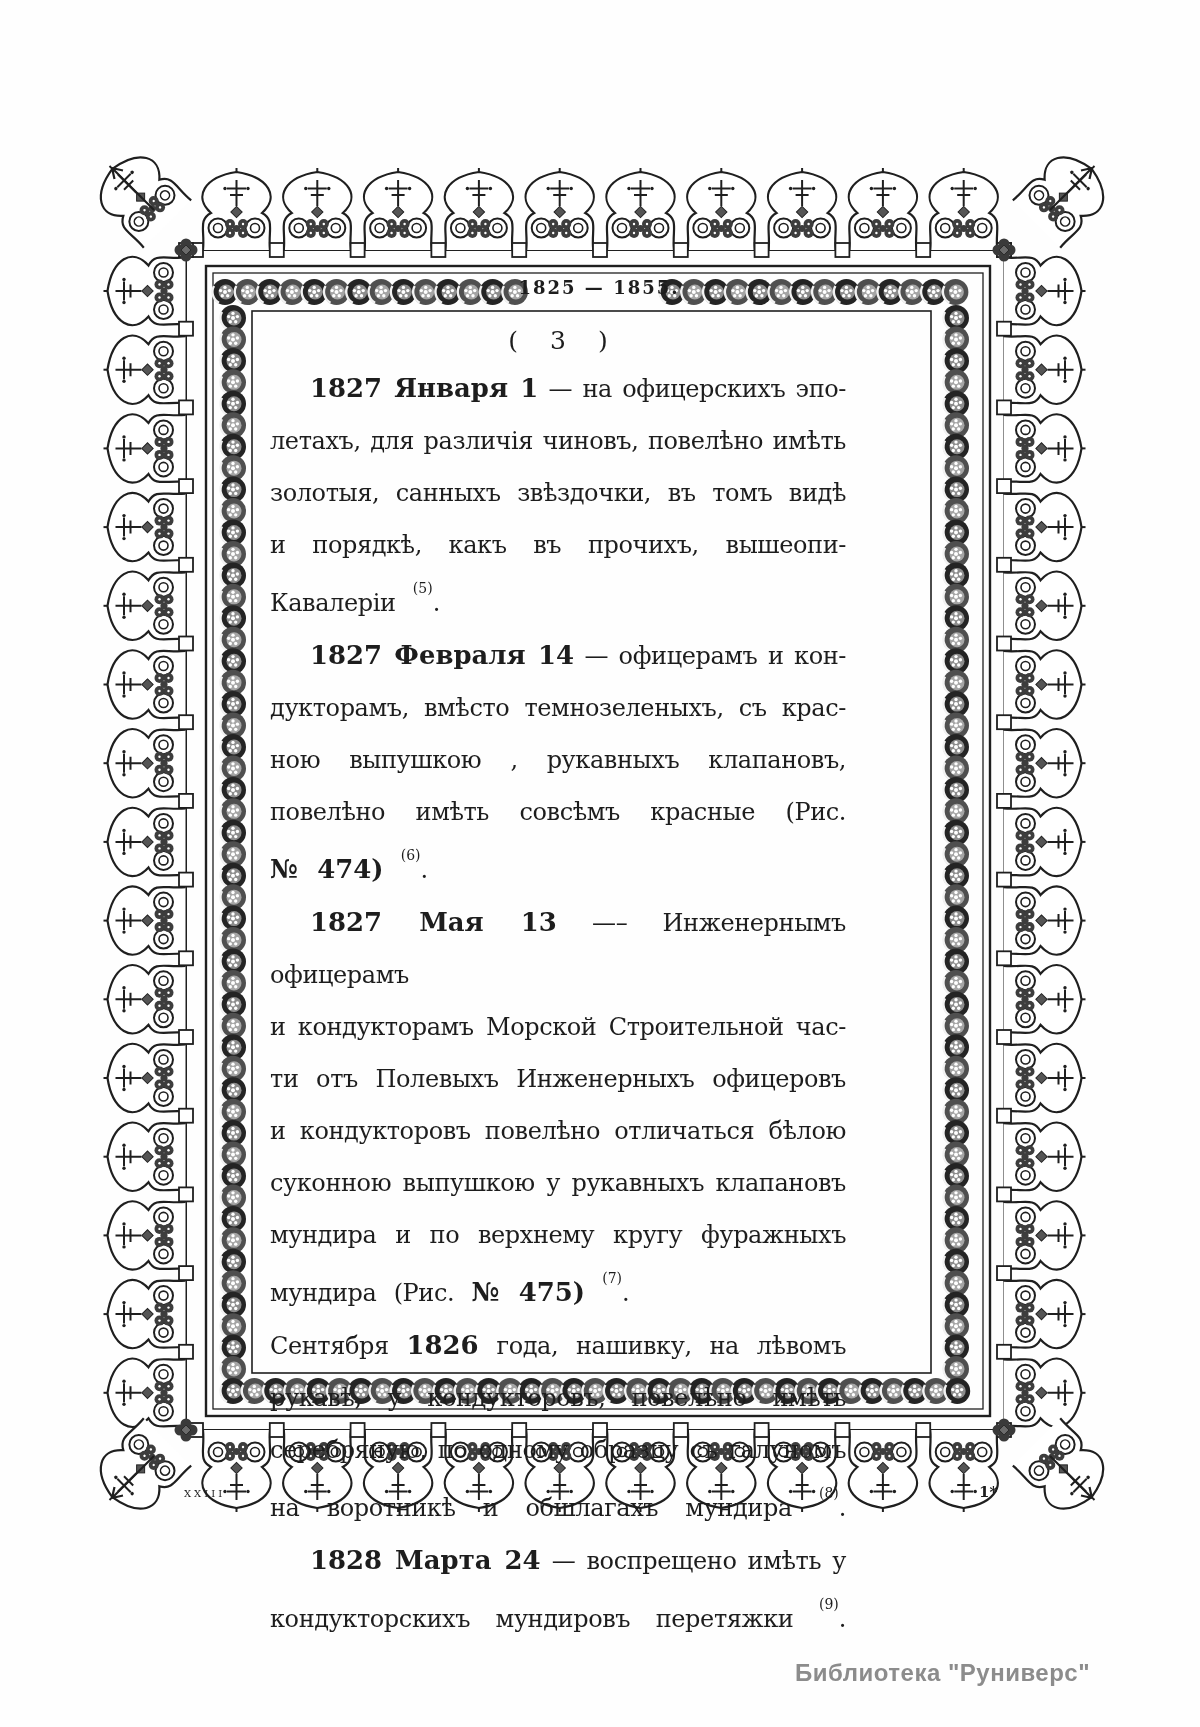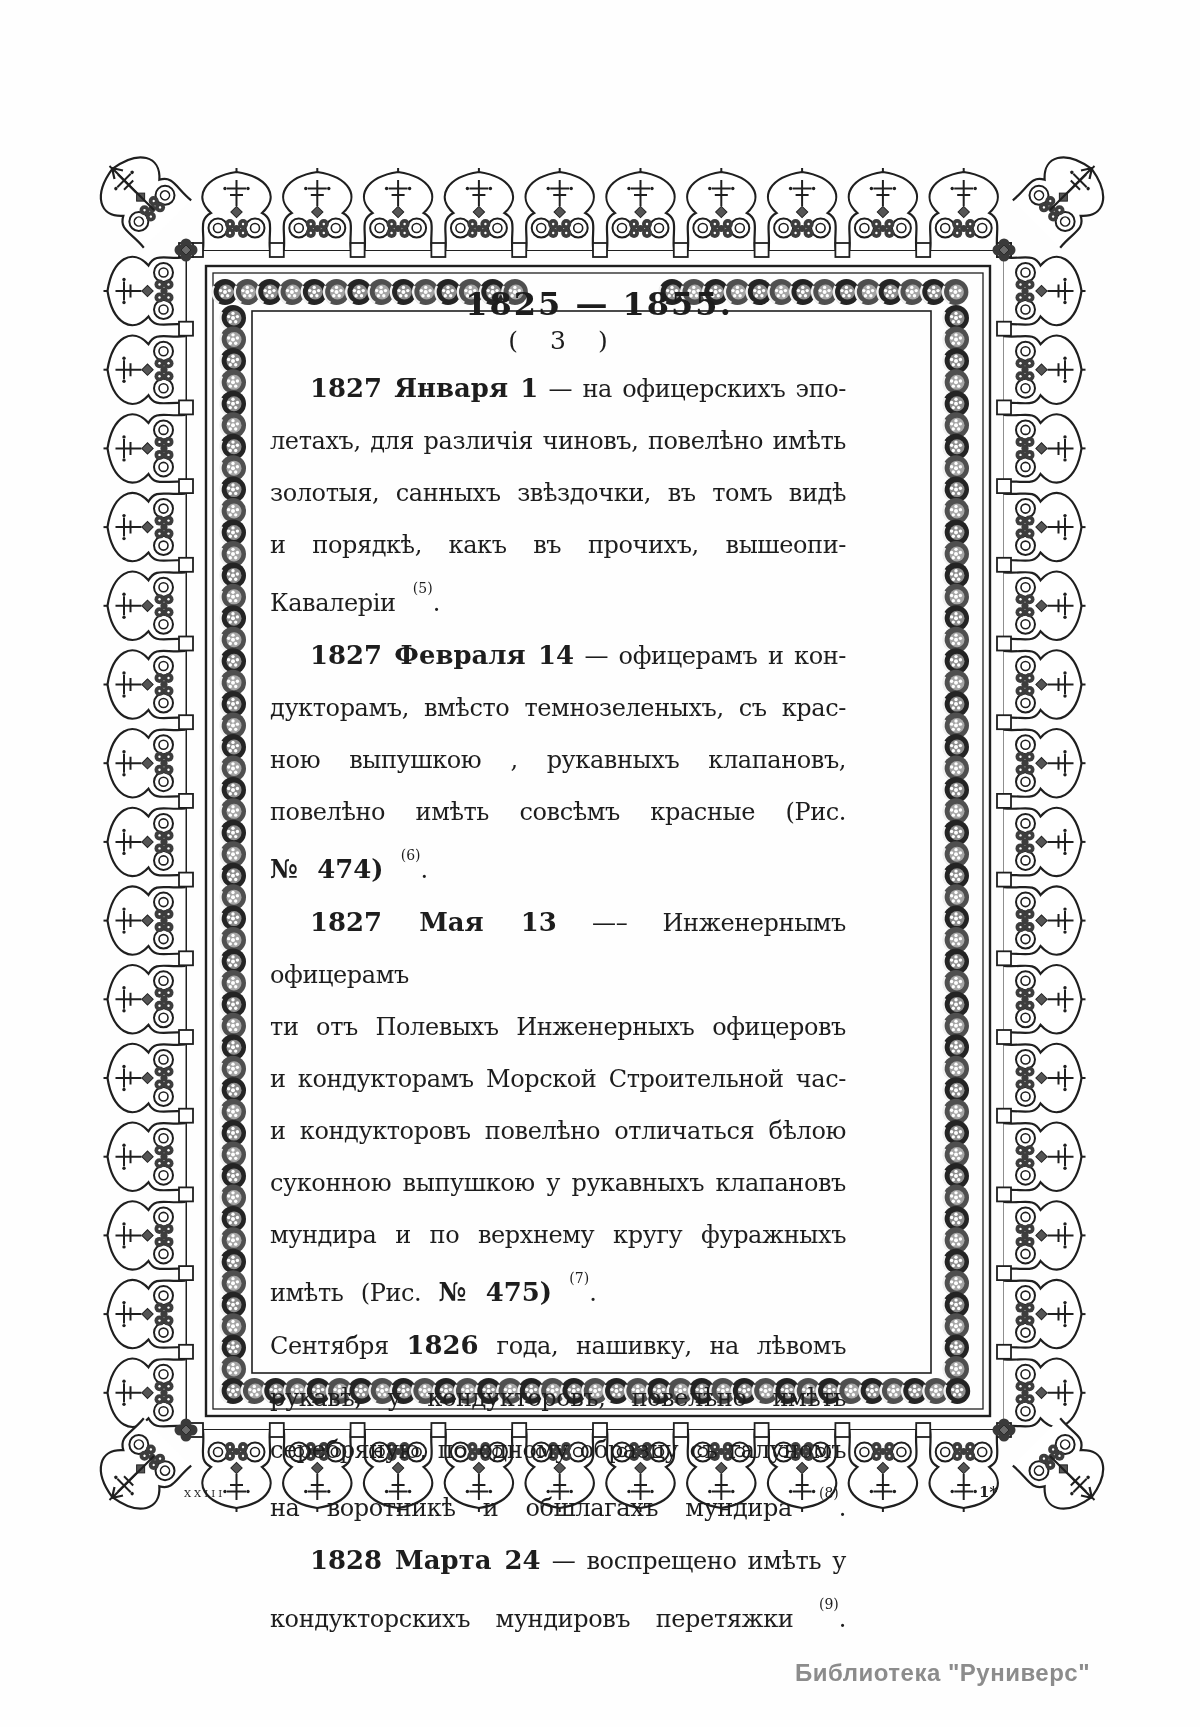--- a/index.html
+++ b/index.html
@@ -1,20 +1,20 @@
 <!DOCTYPE html>
 <html><head>
 <meta charset="utf-8">
 <style>
   html,body{margin:0;padding:0;background:#ffffff;}
   .page{position:relative;width:1200px;height:1727px;background:#fefefef9;overflow:hidden;
         color:#1d1d1d;font-family:"DejaVu Serif",serif;}
   .border-svg{position:absolute;left:0;top:0;}
   .header-years{position:absolute;left:449px;top:277px;width:300px;text-align:center;
-        font-size:32px;font-weight:bold;letter-spacing:2px;white-space:nowrap;margin-top:8px;}
+        font-size:18px;font-weight:bold;letter-spacing:2px;white-space:nowrap;}
   .page-number{position:absolute;left:270px;top:326px;width:576px;text-align:center;
         font-size:25px;word-spacing:24px;}
   .body-text{position:absolute;left:270px;top:362px;width:576px;font-size:24px;
         line-height:52px;letter-spacing:-0.4px;}
   .line{text-align:justify;text-align-last:justify;text-justify:inter-word;}
   .line.indent{text-indent:40px;}
   .line.last{text-align-last:left;word-spacing:10px;}
   .line b{font-weight:700;font-size:1.08em;letter-spacing:0;}
   .line sup{font-size:14px;position:relative;top:-9px;letter-spacing:0;word-spacing:0;}
   .sig-left{position:absolute;left:184px;top:1488px;font-size:10px;letter-spacing:3px;text-align:right;}
@@ -388,26 +388,26 @@
       <div class="line"><span>летахъ, для различія чиновъ, повелѣно имѣть</span></div>
       <div class="line"><span>золотыя, санныхъ звѣздочки, въ томъ видѣ</span></div>
       <div class="line"><span>и порядкѣ, какъ въ прочихъ, вышеопи-</span></div>
       <div class="line last"><span>Кавалеріи </span><sup>(5)</sup><span>.</span></div>
       <div class="line indent"><b>1827 Февраля 14</b><span> — офицерамъ и кон-</span></div>
       <div class="line"><span>дукторамъ, вмѣсто темнозеленыхъ, съ крас-</span></div>
       <div class="line"><span>ною выпушкою , рукавныхъ клапановъ,</span></div>
       <div class="line"><span>повелѣно имѣть совсѣмъ красные (Рис.</span></div>
       <div class="line last"><b>№ 474)</b><span> </span><sup>(6)</sup><span>.</span></div>
       <div class="line indent"><b>1827 Мая 13</b><span> —– Инженернымъ офицерамъ</span></div>
+      <div class="line"><span>и кондукторамъ Морской Строительной час-</span></div>
       <div class="line"><span>ти отъ Полевыхъ Инженерныхъ офицеровъ</span></div>
-      <div class="line"><span>и кондукторамъ Морской Строительной час-</span></div>
       <div class="line"><span>и кондукторовъ повелѣно отличаться бѣлою</span></div>
       <div class="line"><span>суконною выпушкою у рукавныхъ клапановъ</span></div>
       <div class="line"><span>мундира и по верхнему кругу фуражныхъ</span></div>
-      <div class="line last"><span>имѣть (Рис. </span><b>№ 475)</b><span> </span><sup>(7)</sup><span>.</span></div>
+      <div class="line last"><span>мундира (Рис. </span><b>№ 475)</b><span> </span><sup>(7)</sup><span>.</span></div>
       <div class="line"><span>Сентября </span><b>1826</b><span> года, нашивку, на лѣвомъ</span></div>
       <div class="line"><span>рукавѣ, у кондукторовъ, повелѣно имѣть</span></div>
       <div class="line"><span>серебряную, по одному образцу съ галуномъ</span></div>
       <div class="line"><span>на воротникѣ и обшлагахъ мундира </span><sup>(8)</sup><span>.</span></div>
       <div class="line indent"><b>1828 Марта 24</b><span> — воспрещено имѣть у</span></div>
       <div class="line"><span>кондукторскихъ мундировъ перетяжки </span><sup>(9)</sup><span>.</span></div>
     </div>
 
   <div class="sig-left">XXIII</div>
   <div class="sig-right">1*</div>

